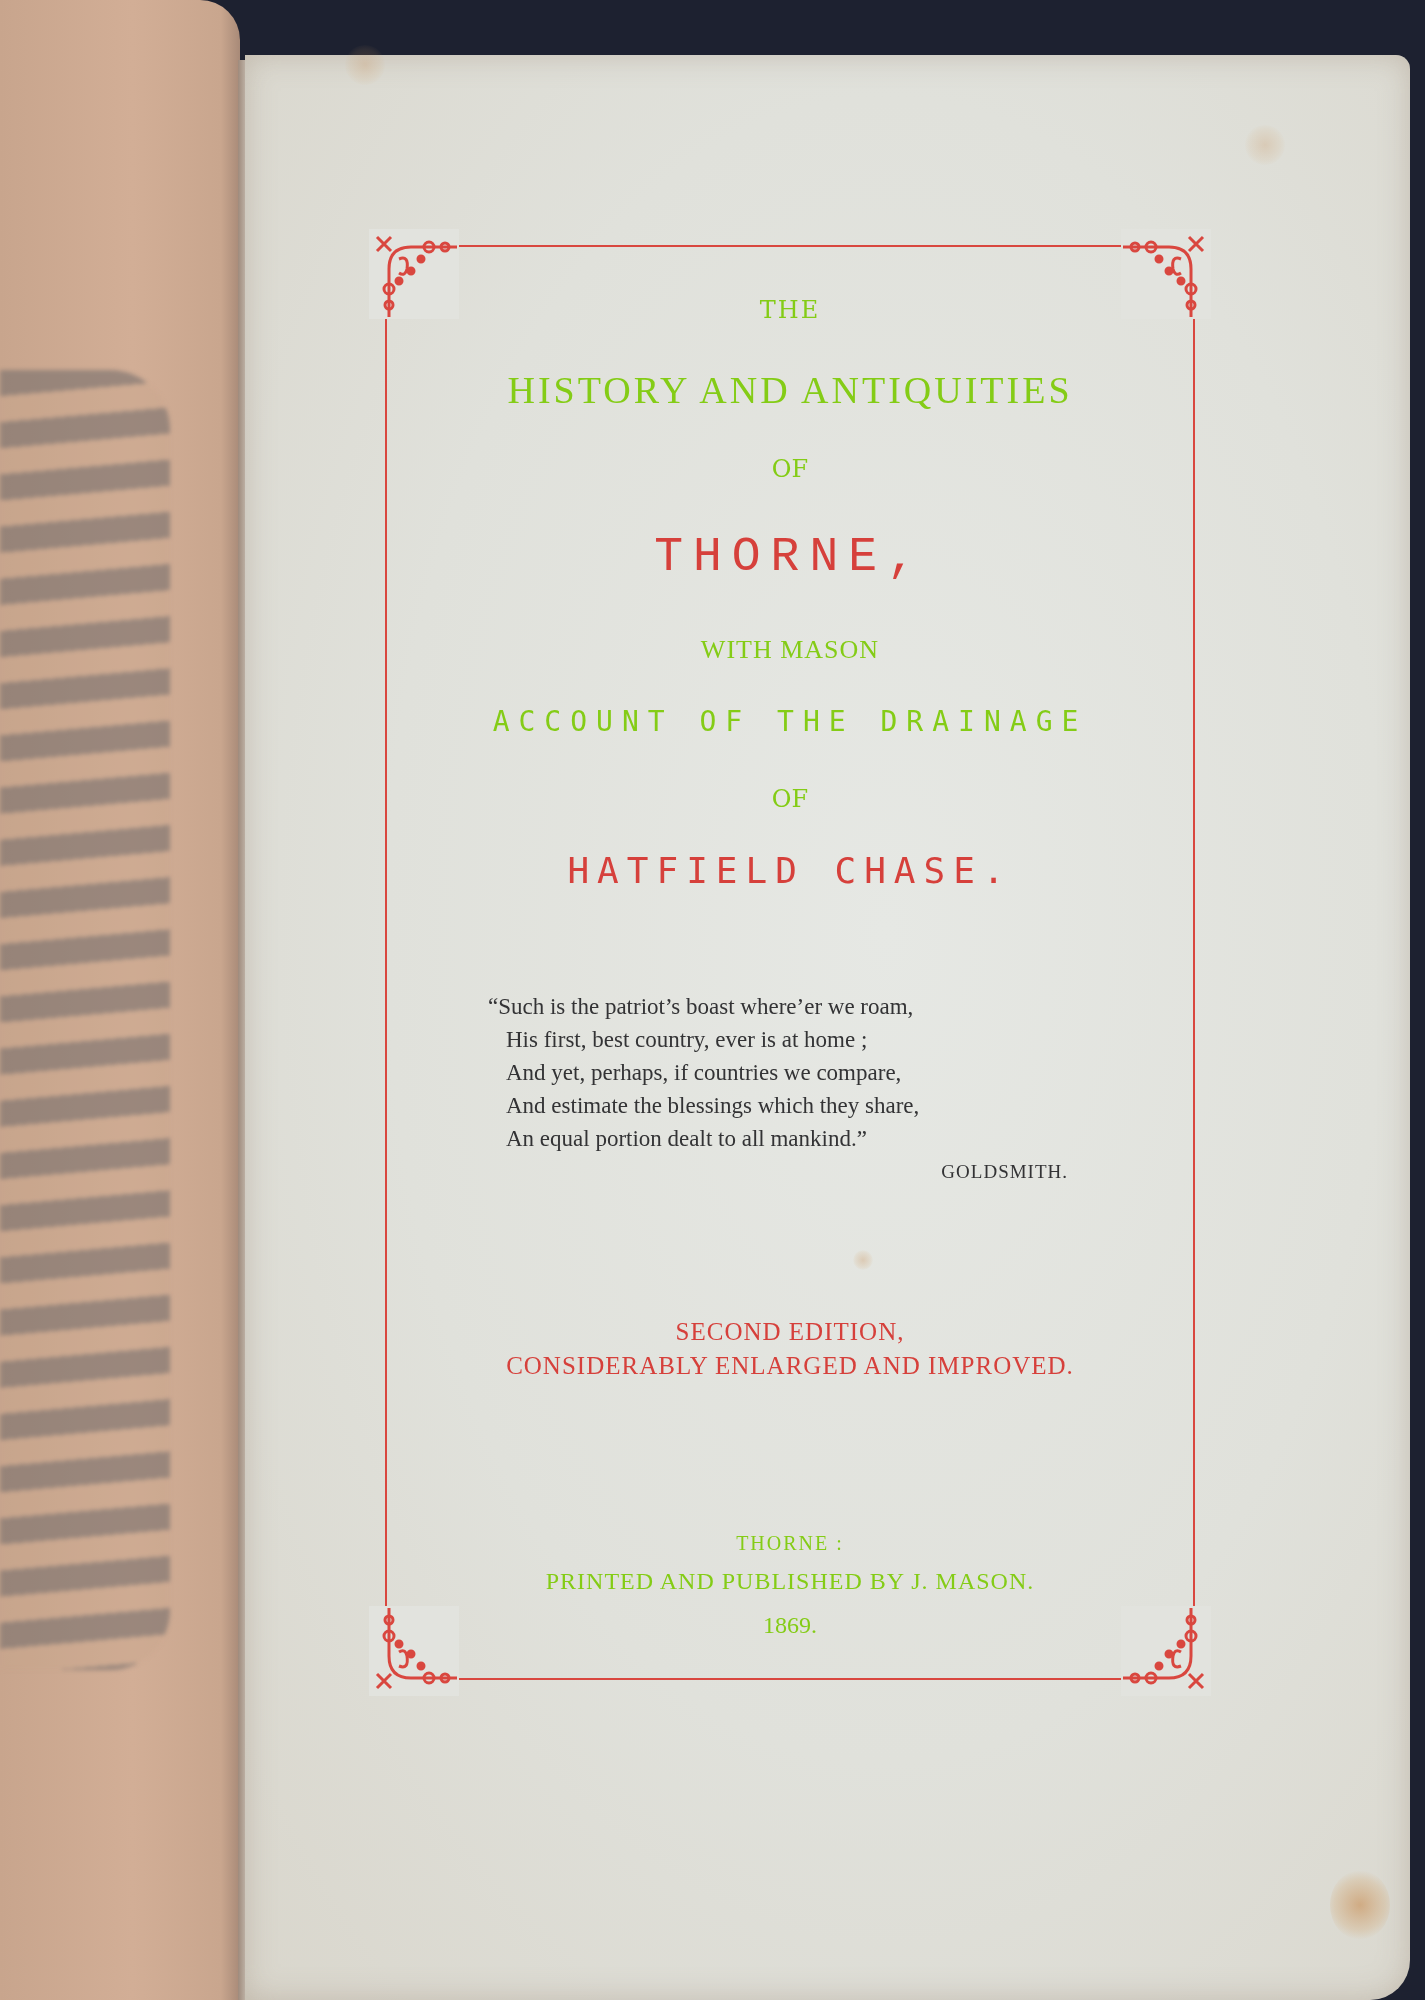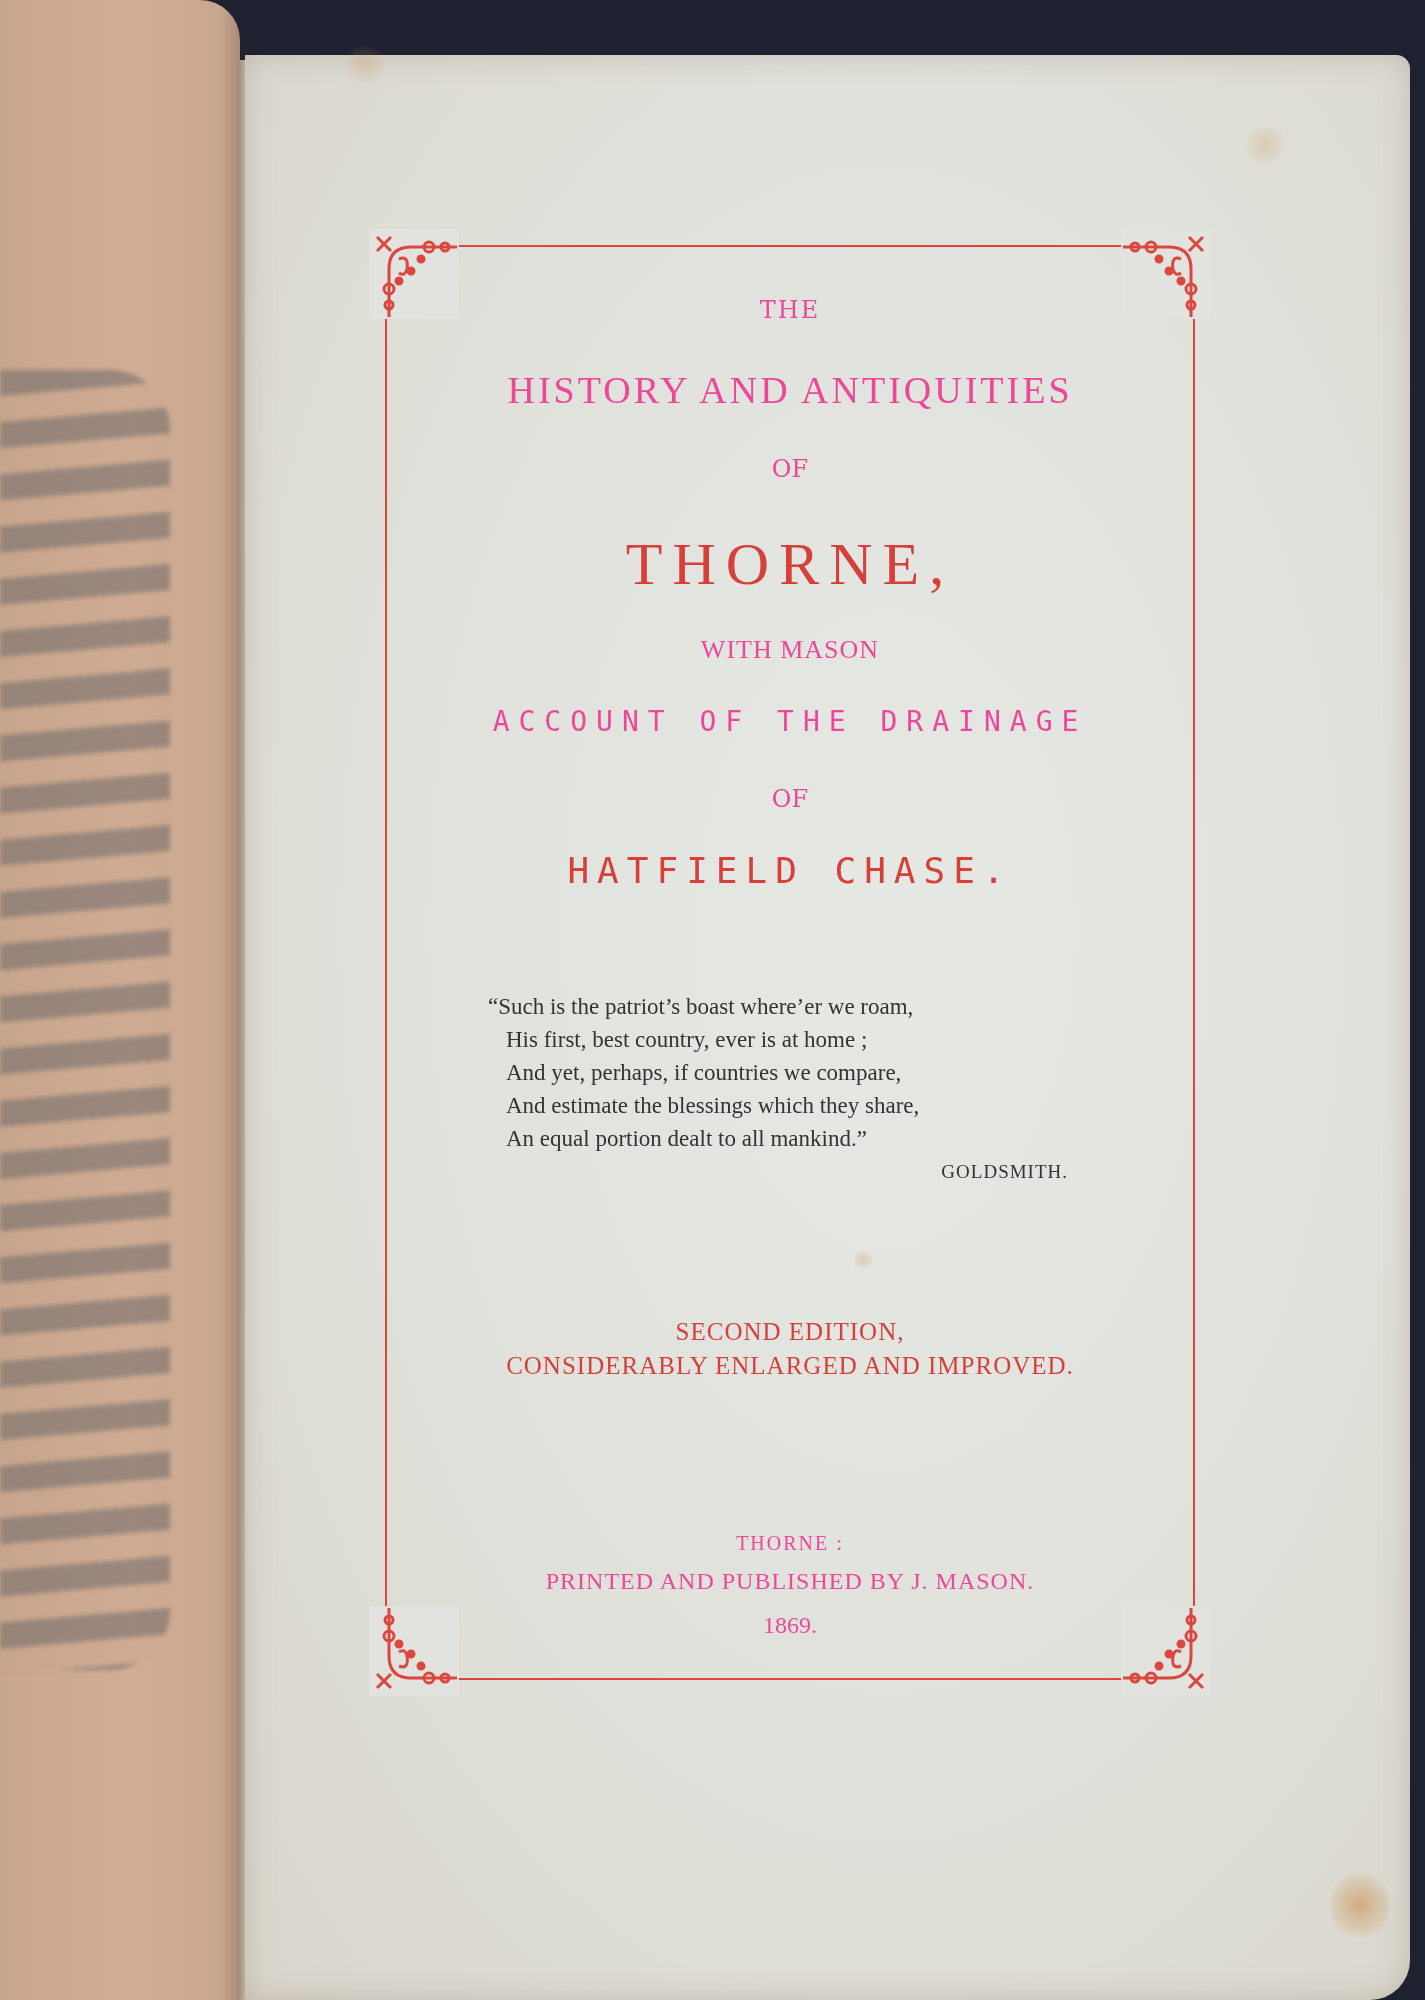--- a/index.html
+++ b/index.html
@@ -39,26 +39,26 @@
     .corner {
       position:absolute; width:90px; height:90px; color:#d9473f;
     }
     .corner svg { width:100%; height:100%; }
     .corner.tl { left:-18px; top:-18px; }
     .corner.tr { right:-18px; top:-18px; transform:scaleX(-1); }
     .corner.bl { left:-18px; bottom:-18px; transform:scaleY(-1); }
     .corner.br { right:-18px; bottom:-18px; transform:scale(-1,-1); }
     .corner-mask { position:absolute; background:#e2e3de; }
 
-    .line { position:absolute; left:385px; width:810px; text-align:center; color:#ec4899; }
+    .line { position:absolute; left:385px; width:810px; text-align:center; color:#84cc16; }
     .red { color:#d6403b; }
     .t-the { top:296px; font-size:24px; letter-spacing:2px; }
     .t-history { top:368px; font-size:38px; letter-spacing:3px; font-family:"Liberation Serif", serif; }
     .t-of1 { top:455px; font-size:24px; }
-    .t-thorne { top:530px; font-size:60px; letter-spacing:10px; font-family:Liberation Serif, serif; }
+    .t-thorne { top:530px; font-size:48px; letter-spacing:10px; font-family:Liberation Mono, monospace; }
     .t-with { top:635px; font-size:26px; letter-spacing:1px; font-family:"Liberation Serif", serif; }
     .t-account { top:705px; font-size:28px; letter-spacing:9px; font-family:"DejaVu Sans Mono", monospace; }
     .t-of2 { top:785px; font-size:24px; }
     .t-hatfield { top:850px; font-size:36px; letter-spacing:8px; font-family:"DejaVu Sans Mono", monospace; }
 
     .poem { position:absolute; left:488px; top:990px; width:600px; font-size:23px; line-height:33px; color:#333335; font-family:"Liberation Serif", serif; }
     .poem .pl { display:block; padding-left:18px; white-space:nowrap; }
     .poem .pl.first { padding-left:0; }
     .poem .author { display:block; text-align:right; padding-right:20px; font-size:19px; letter-spacing:1px; }
 

